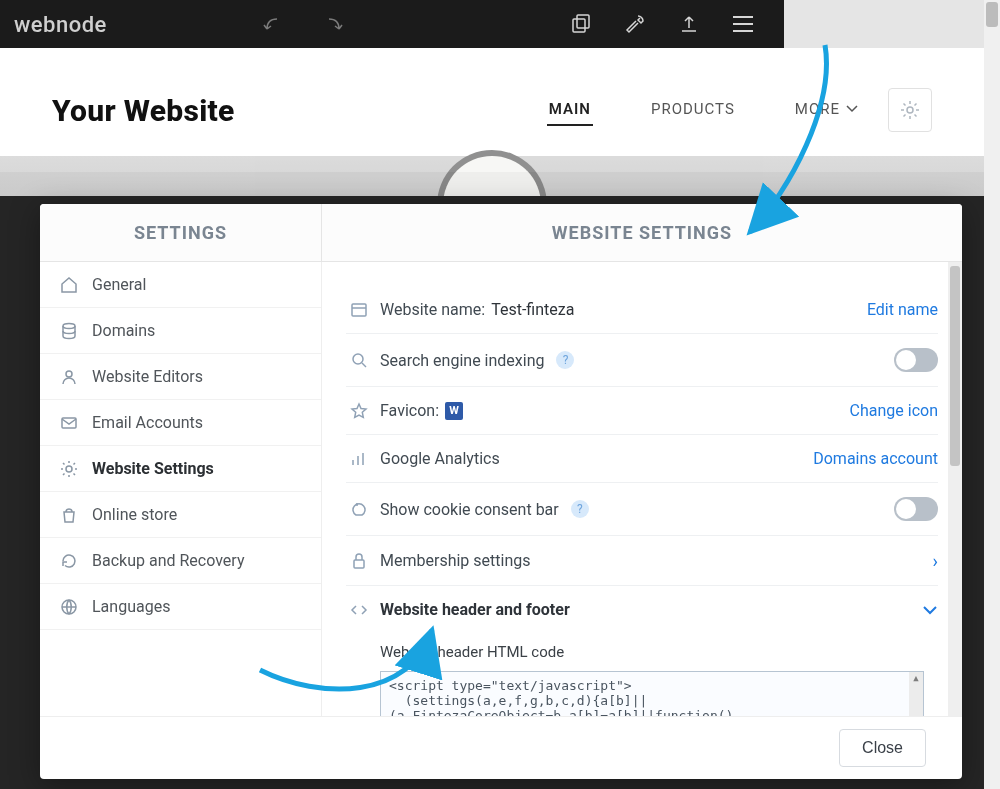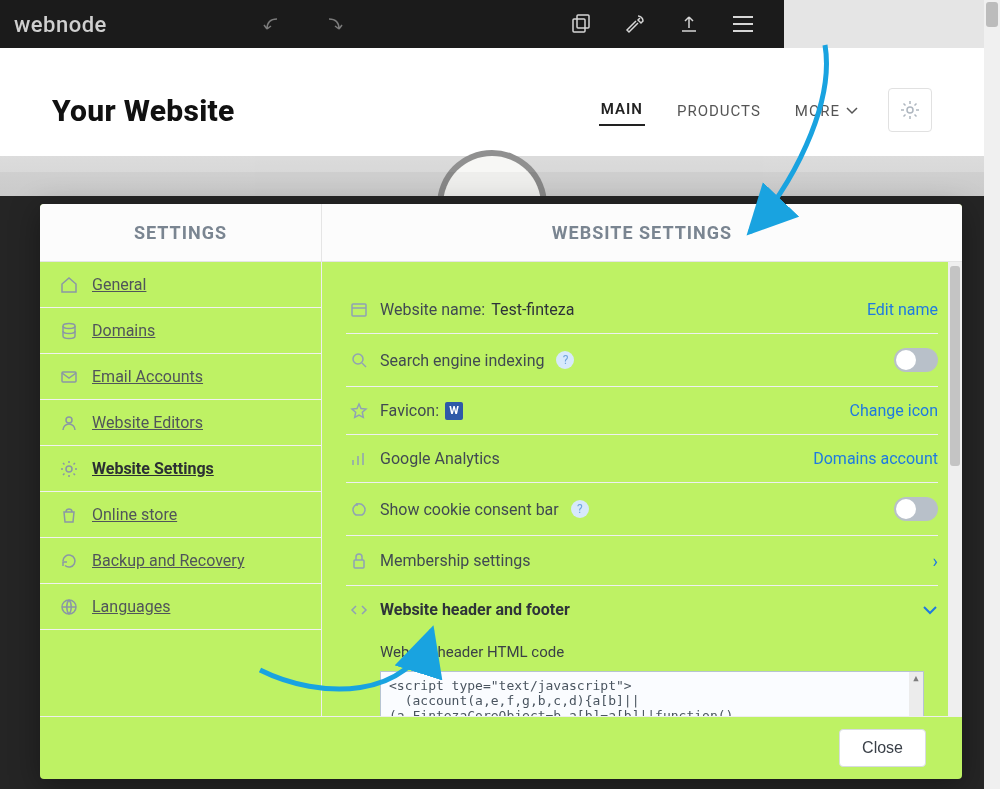--- a/index.html
+++ b/index.html
@@ -14,43 +14,43 @@
   .tb-spacer { flex: 1; }
   .tb-icon { width: 54px; height: 48px; display: flex; align-items: center; justify-content: center; cursor: pointer; }
   .tb-icon svg, .tb-icon .glyph { stroke: #d6d6d6; stroke-width: 1.5; fill: none; }
   .hamburger { display: flex; flex-direction: column; gap: 5px; }
   .hamburger span { width: 20px; height: 2px; background: #d6d6d6; display: block; }
   .undo-redo { display: flex; margin-left: 140px; gap: 4px; }
 
   
   .pagehead { position: absolute; top: 48px; left: 0; width: 984px; height: 124px; background: #ffffff; display: flex; align-items: center; padding: 0 52px; }
   .site-title { font-size: 30px; font-weight: 800; color: #111; letter-spacing: .3px; flex: 1; }
-  .nav { display: flex; align-items: flex-end; gap: 30px; color: #555; font-size: 15px; letter-spacing: 1px; margin-left: 37px; }
+  .nav { display: flex; align-items: flex-start; gap: 56px; color: #555; font-size: 15px; letter-spacing: 1px; margin-left: 37px; }
   .nav-item { padding: 6px 2px; cursor: pointer; }
   .nav-item.active { color: #222; border-bottom: 2px solid #222; font-weight: 600; }
   .nav-more { display: flex; align-items: center; gap: 6px; }
   .gear-box { margin-left: 28px; width: 44px; height: 44px; border: 1px solid #e1e1e1; border-radius: 4px; display: flex; align-items: center; justify-content: center; cursor: pointer; }
 
   
   .hero { position: absolute; top: 156px; left: 0; width: 984px; height: 40px; background: linear-gradient(#c9c9c9,#bcbcbc); opacity: .65; }
   .hero .clock { position: absolute; left: 50%; top: -6px; transform: translateX(-50%); width: 110px; height: 55px; border: 6px solid #555; border-bottom: none; border-radius: 55px 55px 0 0; background: #f4f4f0; }
 
   
   .dim { position: absolute; top: 196px; left: 0; width: 984px; height: 593px; background: #2a2a2a; }
   .dim::before { content: ""; position: absolute; inset: 0; background: rgba(0,0,0,.1); }
 
   
-  .modal { position: absolute; left: 40px; top: 204px; width: 922px; height: 575px; background: #bef264; border-radius: 4px; box-shadow: 0 6px 30px rgba(0,0,0,.35); display: flex; flex-direction: column; overflow: hidden; }
+  .modal { position: absolute; left: 40px; top: 204px; width: 922px; height: 575px; background: #ffffff; border-radius: 4px; box-shadow: 0 6px 30px rgba(0,0,0,.35); display: flex; flex-direction: column; overflow: hidden; }
   .modal-head { display: flex; border-bottom: 1px solid #e5e5e5; background: #fcfcfc; }
   .mh-left { width: 282px; text-align: center; padding: 18px 0; font-size: 18px; font-weight: 700; letter-spacing: 1px; color: #7a8591; border-right: 1px solid #e5e5e5; }
   .mh-right { flex: 1; text-align: center; padding: 18px 0; font-size: 18px; font-weight: 700; letter-spacing: 1px; color: #7a8591; }
 
   .modal-body { flex: 1; display: flex; min-height: 0; }
   .sidebar { width: 282px; border-right: 1px solid #eee; overflow: auto; }
-  .sb-item { display: flex; align-items: center; gap: 14px; padding: 13px 20px; font-size: 16px; color: #50555a; border-bottom: 1px solid #f1f1f1; cursor: pointer; text-decoration: underline; }
+  .sb-item { display: flex; align-items: center; gap: 14px; padding: 13px 20px; font-size: 16px; color: #50555a; border-bottom: 1px solid #f1f1f1; cursor: pointer; }
   .sb-item .ic { width: 18px; height: 18px; display: flex; align-items: center; justify-content: center; flex-shrink: 0; }
   .sb-item.active { font-weight: 700; color: #2b2f33; }
   .sb-item svg { stroke: #8a97a5; stroke-width: 1.5; fill: none; }
 
   .content { flex: 1; position: relative; padding: 24px 24px 0 24px; overflow: hidden; }
   .inner-scroll { position: absolute; right: 0; top: 0; width: 14px; height: 100%; background: #efefef; }
   .inner-scroll .thumb { position: absolute; left: 2px; top: 4px; width: 10px; height: 200px; background: #c4c4c4; border-radius: 3px; }
 
   .row { display: flex; align-items: center; padding: 14px 0; border-bottom: 1px solid #eef0f2; font-size: 16px; color: #414a52; text-align: center; }
   .row:last-child { border-bottom: none; }
@@ -170,34 +170,34 @@
                 <ellipse cx="9" cy="4" rx="6" ry="2.5"></ellipse>
                 <path d="M3 4 V14 a6 2.5 0 0 0 12 0 V4"></path>
                 <path d="M3 9 a6 2.5 0 0 0 12 0"></path>
               </svg>
             </span>
           <span>Domains</span>
         </div>
         <div class="sb-item">
           <span class="ic">
               <svg width="18" height="18" viewBox="0 0 18 18">
+                <circle cx="9" cy="6" r="3"></circle>
+                <path d="M3 16 a6 6 0 0 1 12 0"></path>
+              </svg>
+            </span>
+          <span>Website Editors</span>
+        </div>
+        <div class="sb-item">
+          <span class="ic">
+              <svg width="18" height="18" viewBox="0 0 18 18">
                 <rect x="2" y="4" width="14" height="10" rx="1"></rect>
                 <path d="M2 5 L9 10 L16 5"></path>
               </svg>
             </span>
           <span>Email Accounts</span>
-        </div>
-        <div class="sb-item">
-          <span class="ic">
-              <svg width="18" height="18" viewBox="0 0 18 18">
-                <circle cx="9" cy="6" r="3"></circle>
-                <path d="M3 16 a6 6 0 0 1 12 0"></path>
-              </svg>
-            </span>
-          <span>Website Editors</span>
         </div>
         <div class="sb-item active">
           <span class="ic">
               <svg width="18" height="18" viewBox="0 0 18 18">
                 <circle cx="9" cy="9" r="3"></circle>
                 <path d="M9 1v2M9 15v2M1 9h2M15 9h2M3 3l1.5 1.5M13.5 13.5L15 15M15 3l-1.5 1.5M4.5 13.5L3 15"></path>
               </svg>
             </span>
           <span>Website Settings</span>
         </div>
@@ -321,21 +321,21 @@
             </span>
           <span class="label bold-label">Website header and footer</span>
           <span class="spacer"></span>
           <svg width="16" height="10" viewBox="0 0 16 10">
               <path d="M2 2 L8 8 L14 2" stroke="#1f7ae0" stroke-width="2" fill="none"></path>
             </svg>
         </div>
 
         <div class="sub-row">Website header HTML code</div>
         <div class="code-box"><span>&lt;script type="text/javascript"&gt;</span>
-<span>  (account(a,e,f,g,b,c,d){a[b]||</span>
+<span>  (settings(a,e,f,g,b,c,d){a[b]||</span>
 <span>(a.FintezaCoreObject=b,a[b]=a[b]||function()</span><div class="mini-scroll"><div class="up">▲</div><div class="dn">▼</div></div></div>
 
         <div class="inner-scroll">
             <div class="thumb"></div>
           </div>
       </div>
     </div>
     <div class="modal-foot">
       <button class="btn-close">Close</button>
     </div>

